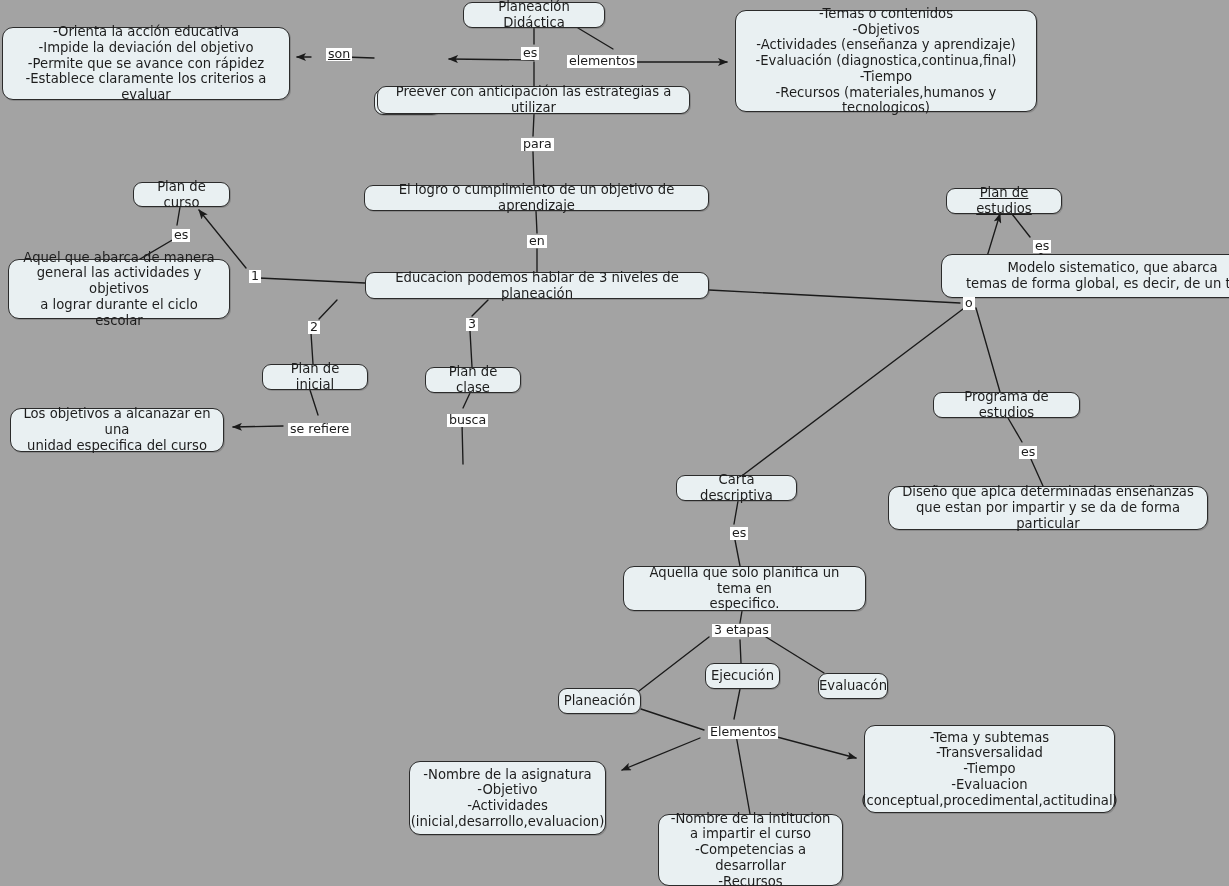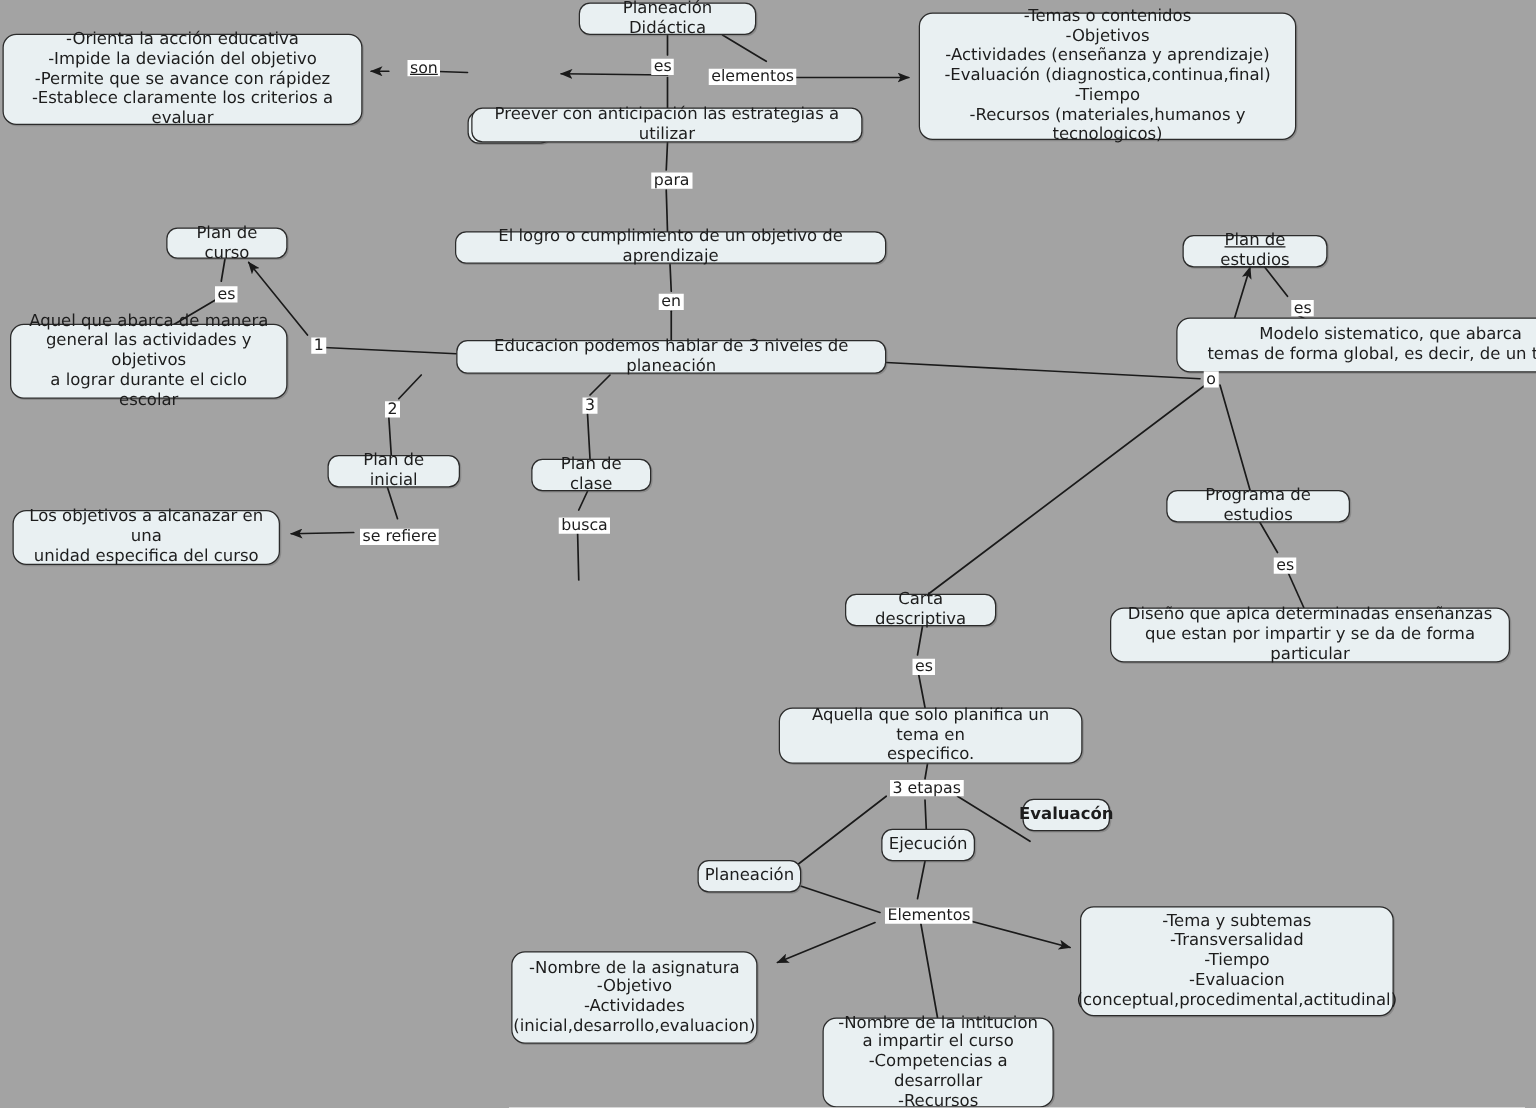--- a/index.html
+++ b/index.html
@@ -187,21 +187,21 @@
 
   <div class="node" style="left:676px;top:475px;width:121px;height:26px;">Carta descriptiva</div>
 
   <div class="node multi" style="left:623px;top:566px;width:243px;height:45px;">Aquella que solo planifica un tema en
 especifico.</div>
 
   <div class="node" style="left:558px;top:688px;width:83px;height:26px;">Planeación</div>
 
   <div class="node" style="left:705px;top:663px;width:75px;height:26px;">Ejecución</div>
 
-  <div class="node" style="left:818px;top:639px;width:70px;height:26px;font-weight:bold;">Evaluacón</div>
+  <div class="node" style="left:818px;top:673px;width:70px;height:26px;">Evaluacón</div>
 
   <div class="node multi" style="left:409px;top:761px;width:197px;height:74px;">-Nombre de la asignatura
 -Objetivo
 -Actividades
 (inicial,desarrollo,evaluacion)</div>
 
   <div class="node multi" style="left:658px;top:814px;width:185px;height:72px;">-Nombre de la intitucion
 a impartir el curso
 -Competencias a desarrollar
 -Recursos</div>

